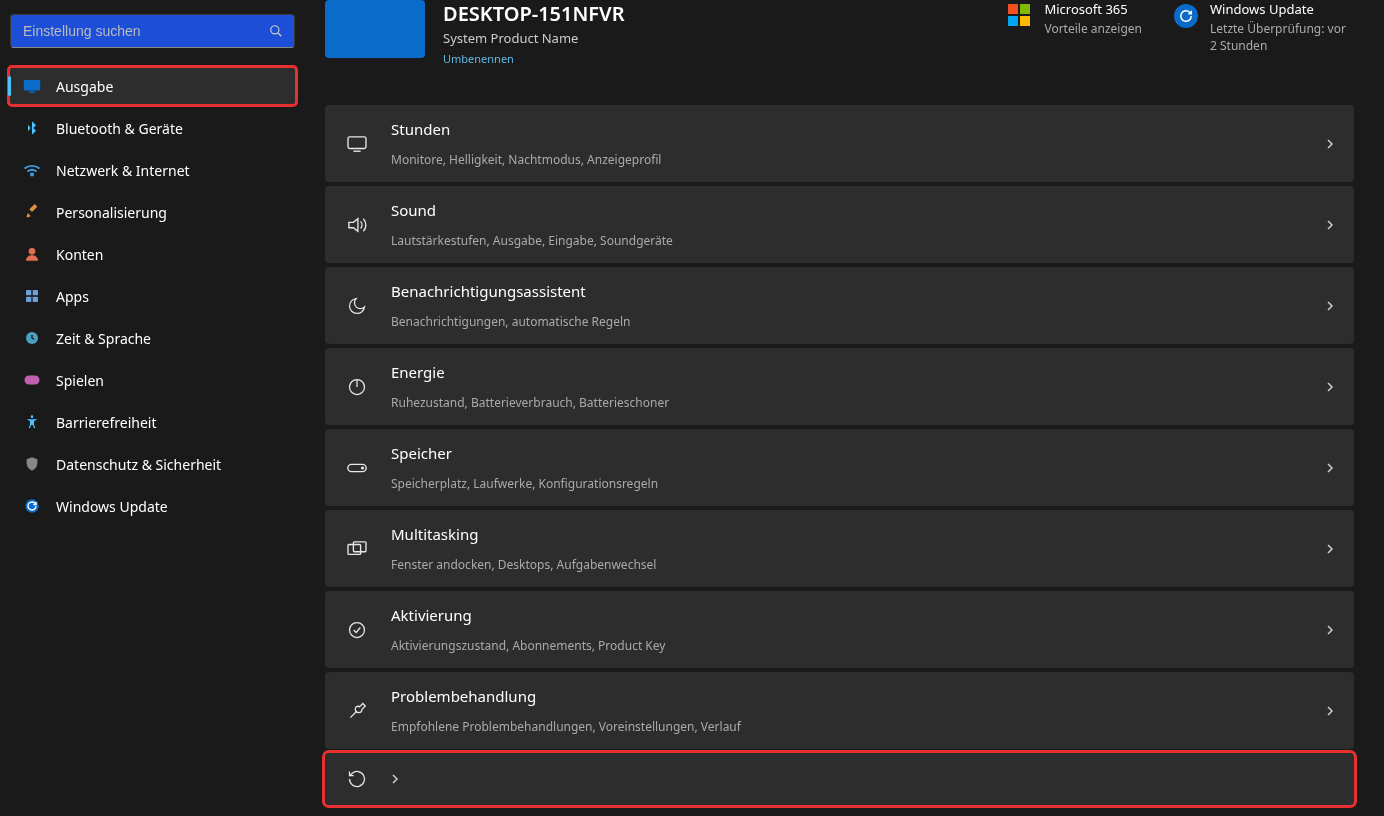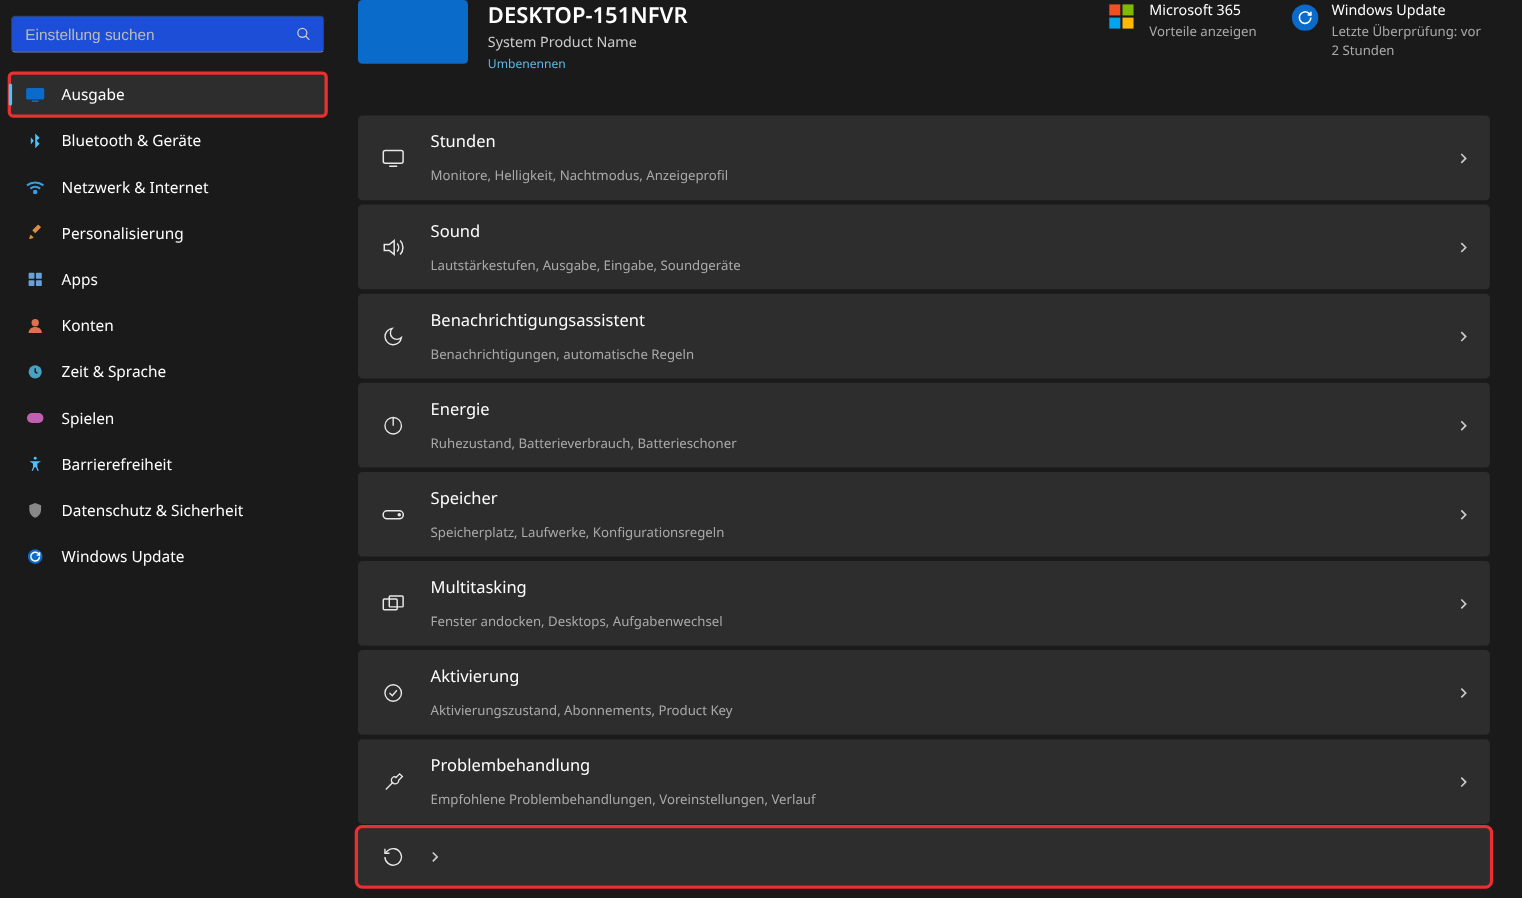--- a/index.html
+++ b/index.html
@@ -192,37 +192,37 @@
       <li>
         <span class="icon">
           <svg width="16" height="16" viewBox="0 0 24 24" fill="#d98f3e">
             <path d="M20 4l-8 8-4-4 8-8zM6 14c-2 2-2 6-2 6s4 0 6-2l-4-4z"></path>
           </svg>
         </span>
         <span class="label">Personalisierung</span>
       </li>
       <li>
         <span class="icon">
+          <svg width="16" height="16" viewBox="0 0 24 24" fill="#e07050">
+            <circle cx="12" cy="8" r="5"></circle>
+            <path d="M3 22c0-5 4-8 9-8s9 3 9 8z"></path>
+          </svg>
+        </span>
+        <span class="label">Konten</span>
+      </li>
+      <li>
+        <span class="icon">
           <svg width="16" height="16" viewBox="0 0 24 24" fill="#6aa0d8">
             <rect x="3" y="3" width="8" height="8" rx="1"></rect>
             <rect x="13" y="3" width="8" height="8" rx="1"></rect>
             <rect x="3" y="13" width="8" height="8" rx="1"></rect>
             <rect x="13" y="13" width="8" height="8" rx="1"></rect>
           </svg>
         </span>
         <span class="label">Apps</span>
-      </li>
-      <li>
-        <span class="icon">
-          <svg width="16" height="16" viewBox="0 0 24 24" fill="#e07050">
-            <circle cx="12" cy="8" r="5"></circle>
-            <path d="M3 22c0-5 4-8 9-8s9 3 9 8z"></path>
-          </svg>
-        </span>
-        <span class="label">Konten</span>
       </li>
       <li>
         <span class="icon">
           <svg width="16" height="16" viewBox="0 0 24 24" fill="none" stroke="#4aa0c0" stroke-width="2">
             <circle cx="12" cy="12" r="9" fill="#4aa0c0" stroke="none"></circle>
             <polyline points="12 7 12 12 15 14" stroke="#1a1a1a"></polyline>
           </svg>
         </span>
         <span class="label">Zeit &amp; Sprache</span>
       </li>

